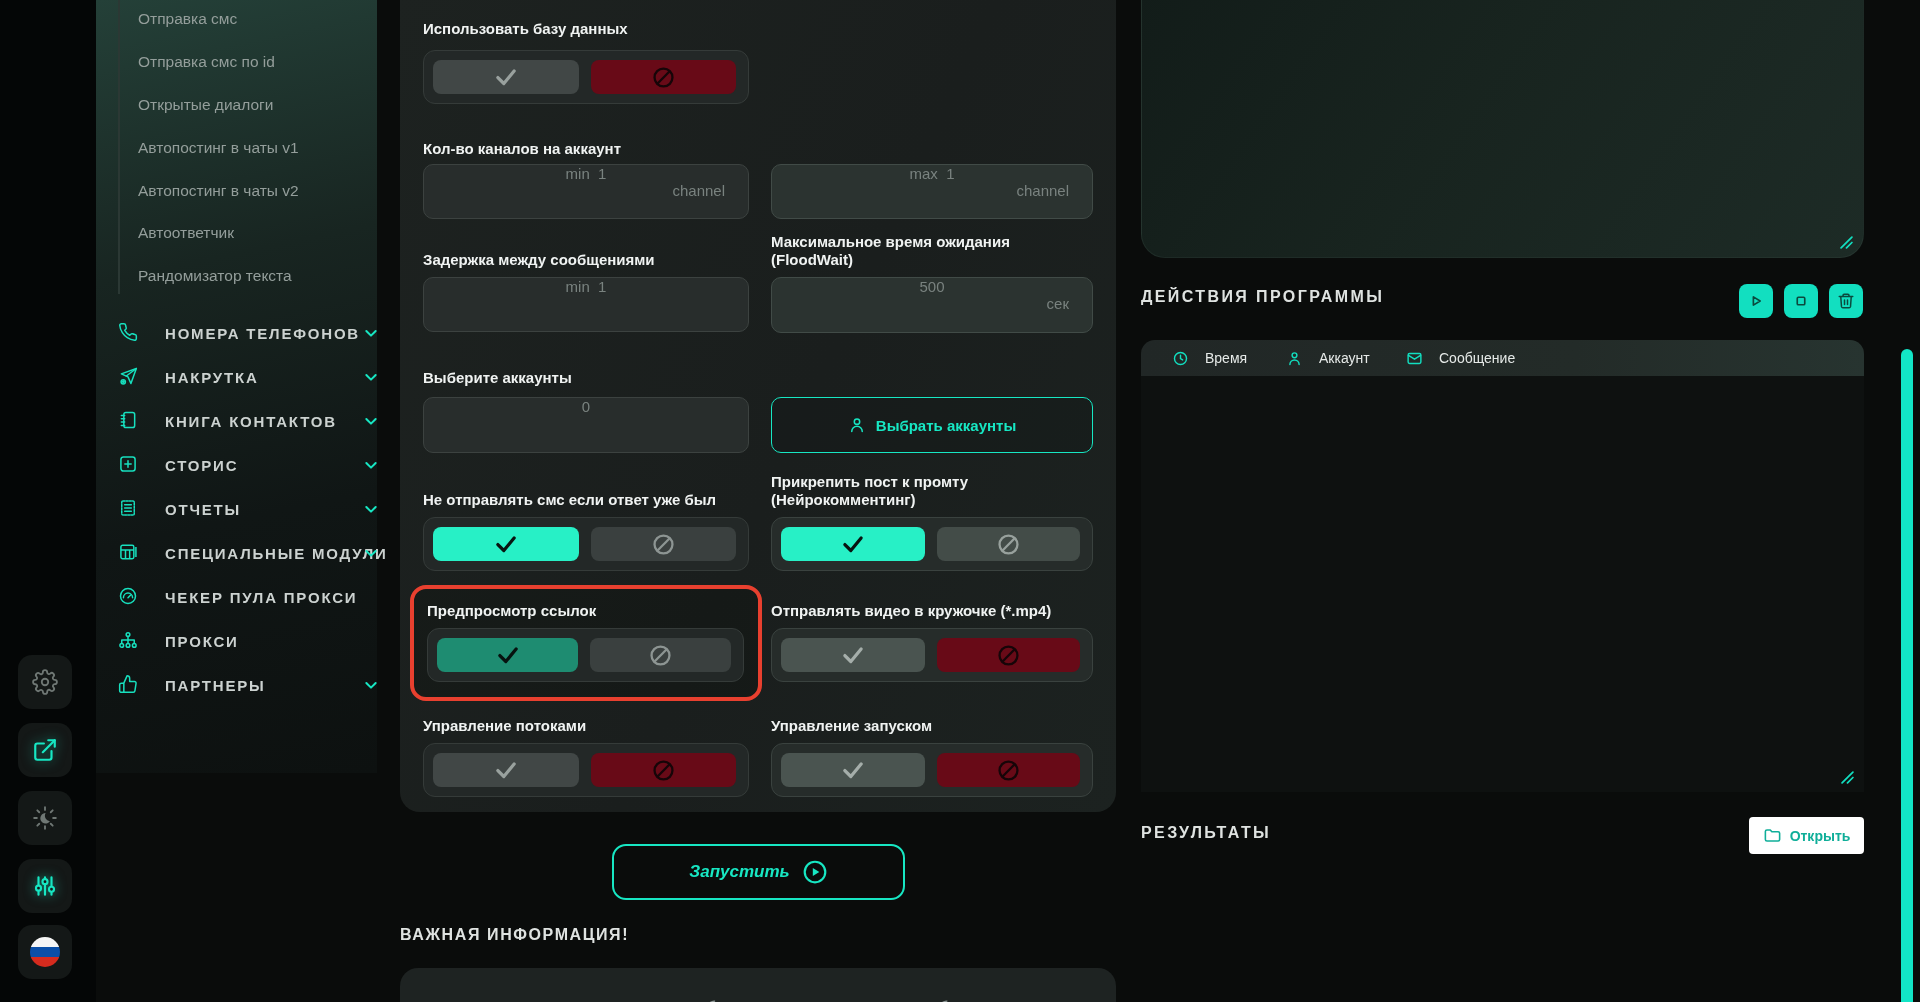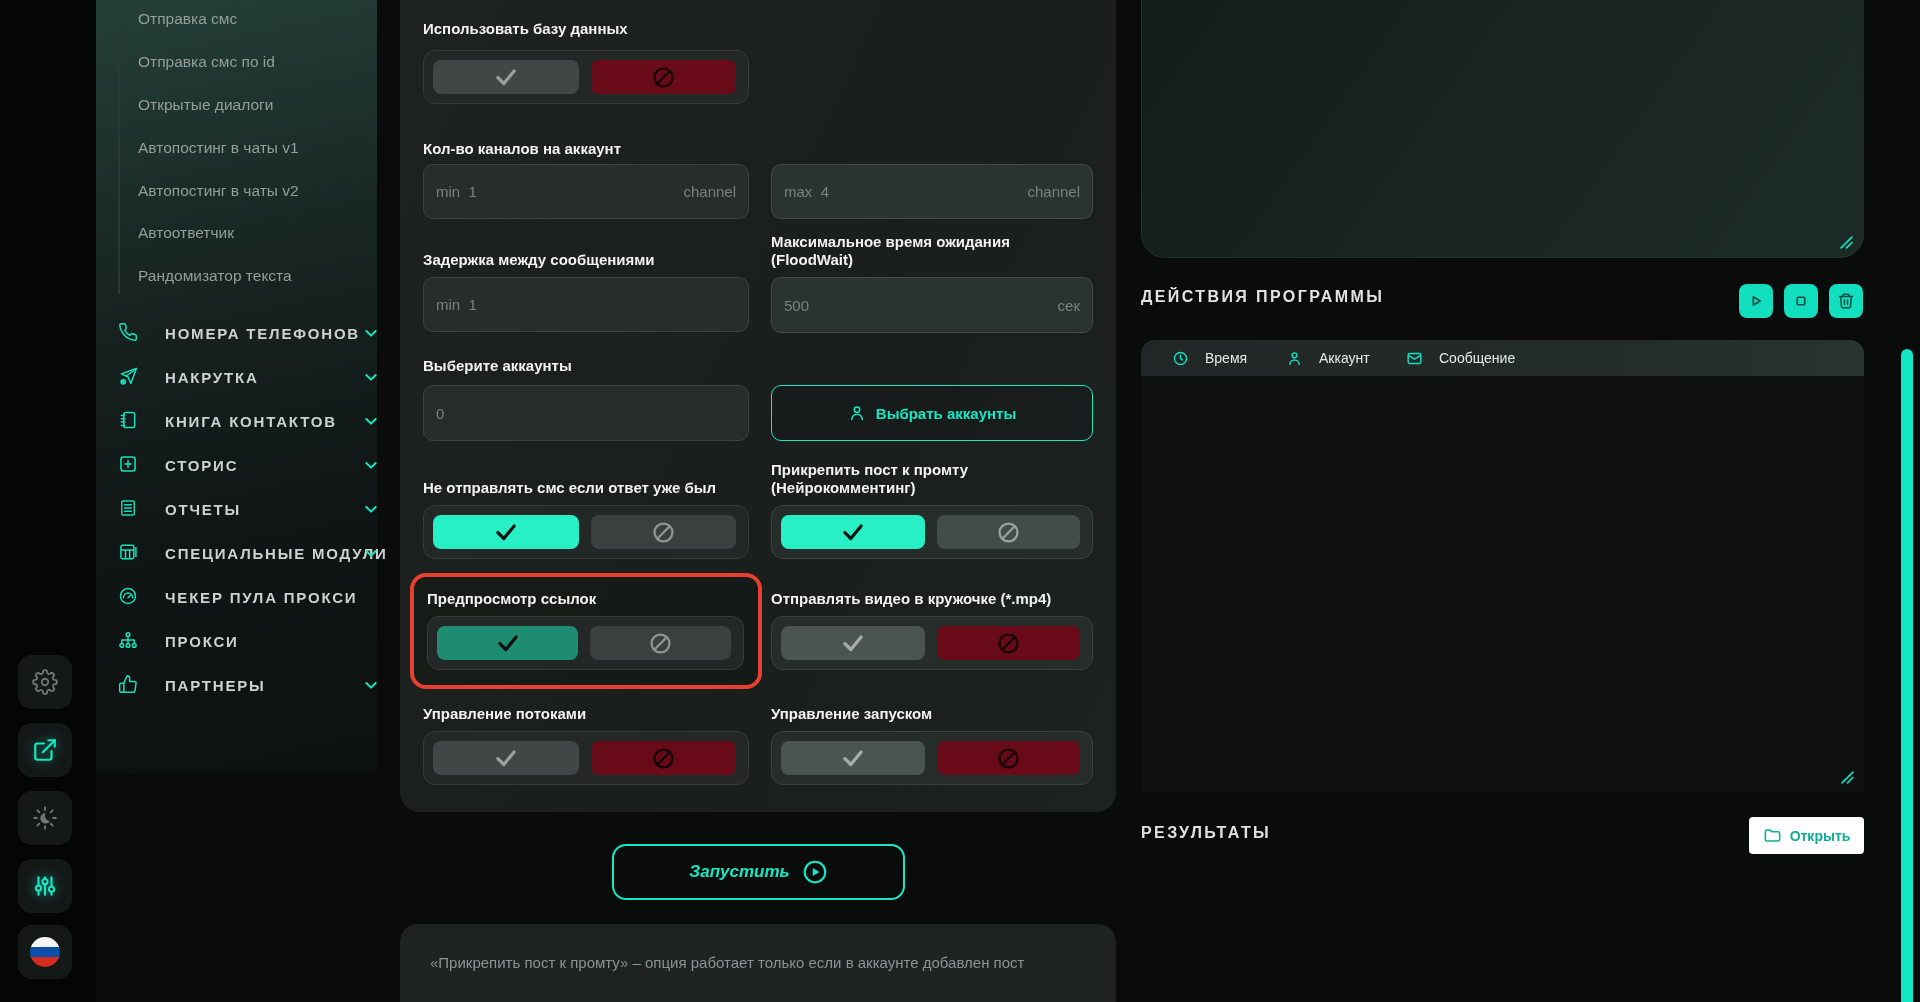--- a/index.html
+++ b/index.html
@@ -26,21 +26,21 @@
   
   .maincol{left:400px;top:0;width:716px;}
   .formpanel{margin-top:-24px;width:716px;height:836px;border-radius:20px;
     background:linear-gradient(115deg,#1d2220 0%,#1a1e1d 55%,#1c2220 100%);
     padding:38px 23px 0 23px;box-sizing:border-box;position:relative;}
   .lbl{font-size:15px;font-weight:700;color:#f0f3f2;line-height:18px;}
   .row{display:flex;gap:22px;}
   .c1{width:326px;box-sizing:border-box;}
   .c2{width:322px;box-sizing:border-box;}
   .input{height:55px;border-radius:10px;background:#282d2c;border:1px solid #3c4240;display:flex;
-    align-items:center;padding:0 12px;color:#79827f;font-size:15px;cursor:text;box-sizing:border-box;}
+    align-items:center;padding:0 23px;color:#79827f;font-size:15px;cursor:text;box-sizing:border-box;flex-direction:column;}
   .input .ph{white-space:pre;}
   .input .suf{margin-left:auto;color:#79827f;}
   .input.g{background:#2b3330;border-color:#414b47;}
   .tgl{height:54px;border-radius:12px;background:#232827;border:1px solid #353b39;display:flex;
     gap:12px;padding:9px 12px 9px 9px;box-sizing:border-box;}
   .tgl.g{background:#262c2a;border-color:#3a423f;}
   .tb{flex:1;border:none;border-radius:8px;display:flex;align-items:center;justify-content:center;cursor:pointer;padding:0;}
   .tb.gray{background:#414746;color:#99a19e;}
   .tb.gray2{background:#3a403f;color:#8d9593;}
   .tb.grayg{background:#4a5450;color:#a5aeaa;}
@@ -276,42 +276,42 @@
       </div>
     </div>
 
     <div class="lbl" style="margin-top:36px">Кол-во каналов на аккаунт</div>
     <div class="row" style="margin-top:6px">
       <div class="input c1">
         <span class="ph">min  1</span>
         <span class="suf">channel</span>
       </div>
       <div class="input g c2">
-        <span class="ph">max  4</span>
+        <span class="ph">max  1</span>
         <span class="suf">channel</span>
       </div>
     </div>
 
     <div class="row" style="margin-top:14px;align-items:flex-end">
       <div class="lbl c1">Задержка между сообщениями</div>
       <div class="lbl c2">Максимальное время ожидания (FloodWait)</div>
     </div>
     <div class="row" style="margin-top:8px">
       <div class="c1" style="display:flex;gap:18px">
         <div class="input" style="flex:1">
             <span class="ph">min  1</span>
           </div>
       </div>
       <div class="input g c2" style="height:56px">
         <span class="ph">500</span>
         <span class="suf">сек</span>
       </div>
     </div>
 
-    <div class="lbl" style="margin-top:24px">Выберите аккаунты</div>
+    <div class="lbl" style="margin-top:36px">Выберите аккаунты</div>
     <div class="row" style="margin-top:10px">
       <div class="input c1" style="height:56px">
         <span class="ph">0</span>
       </div>
       <button class="pickbtn">
         <span>
             <svg width="18" height="18" viewBox="0 0 24 24" fill="none" stroke="#17e7c3" stroke-width="2" stroke-linecap="round">
               <circle cx="12" cy="7.5" r="3.6"></circle>
               <path d="M5 20.5a7 7 0 0 1 14 0"></path>
             </svg>
@@ -427,20 +427,21 @@
   <button class="startbtn">
     <span>Запустить</span>
     <span>
         <svg width="26" height="26" viewBox="0 0 24 24" fill="none">
           <circle cx="12" cy="12" r="9.5" stroke="#17e7c3" stroke-width="2"></circle>
           <path d="M10 8.3l6 3.7-6 3.7z" fill="#17e7c3"></path>
         </svg>
       </span>
   </button>
 
+  <div class="bigheading" style="margin-top:26px;letter-spacing:1.6px">ВАЖНАЯ ИНФОРМАЦИЯ!</div>
 
   <div class="infopanel">
     <span>«Прикрепить пост к промту» – опция работает только если в аккаунте добавлен пост</span>
   </div>
 </div>
 
 <div class="abs txtpanel">
   <span class="rsz">
       <svg width="13" height="13" viewBox="0 0 12 12" fill="none" stroke="#12dfc0" stroke-width="1.6" stroke-linecap="round">
         <path d="M11 1L1 11M11 6L6 11"></path>

